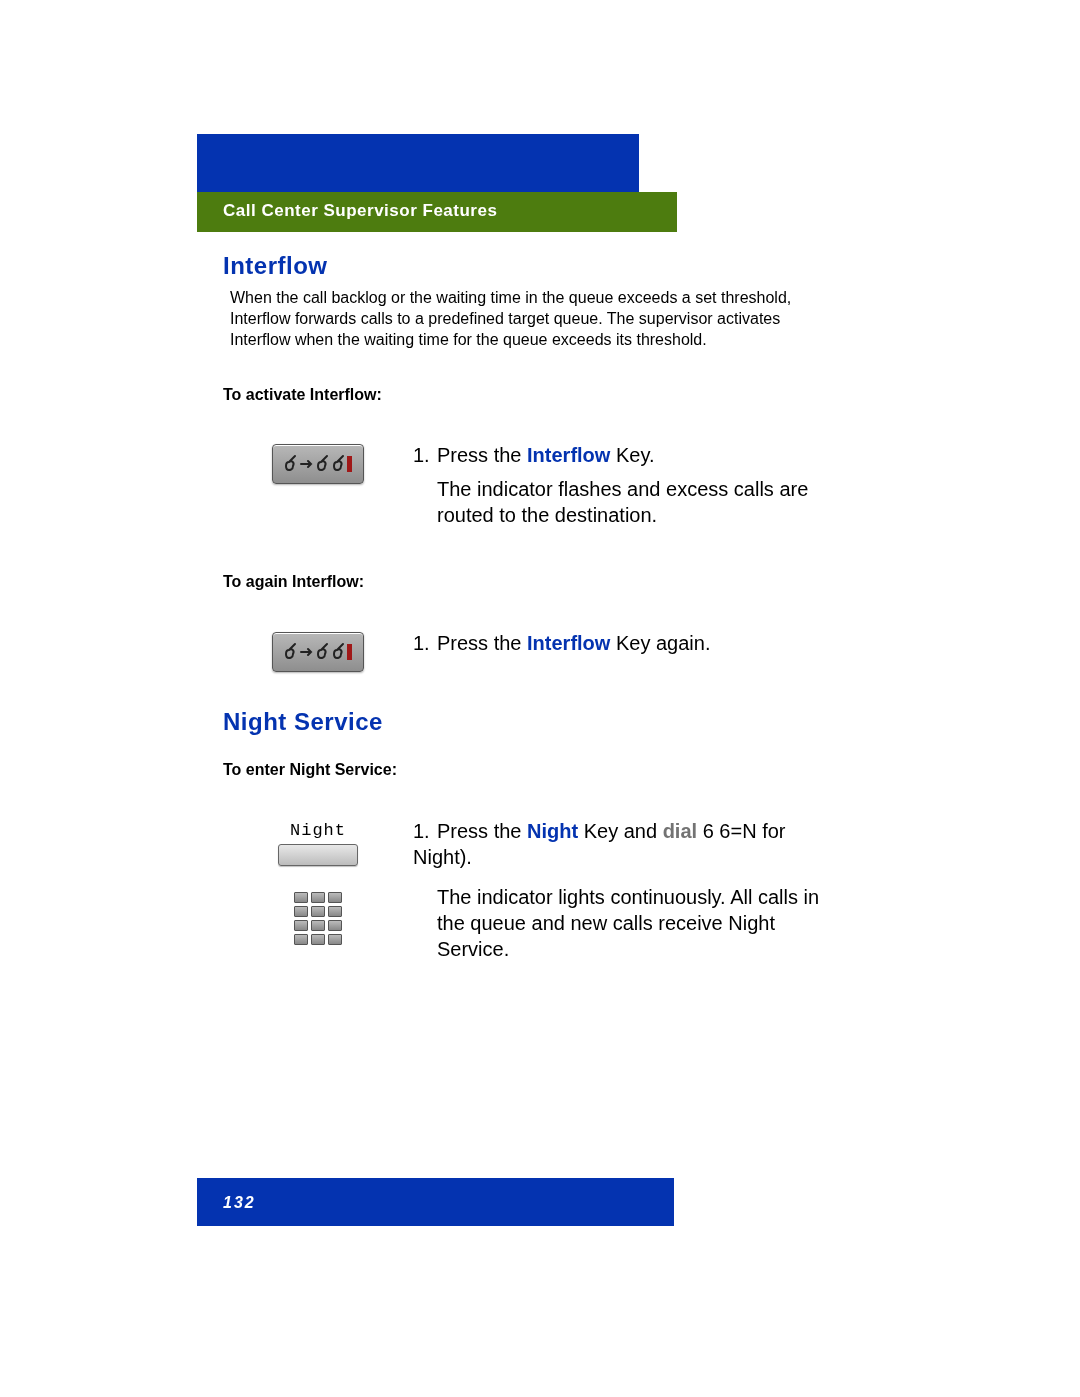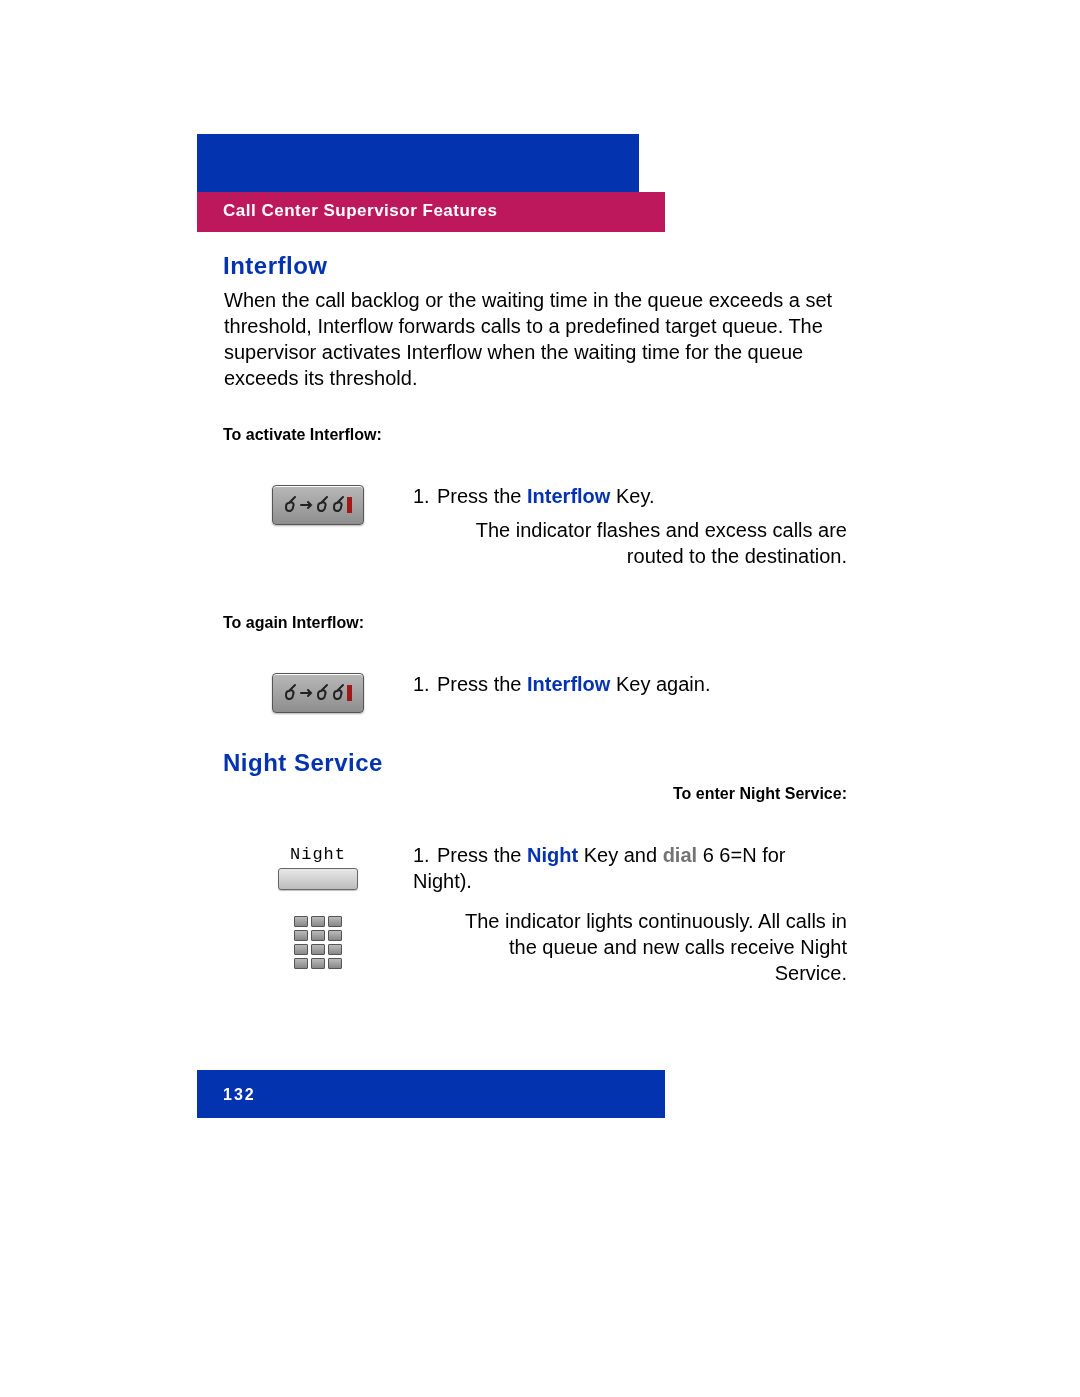--- a/index.html
+++ b/index.html
@@ -1,54 +1,54 @@
 <!DOCTYPE html>
 <html><head>
 <meta charset="utf-8">
 <style>
   html, body { margin:0; padding:0; background:#fff; }
   body { width:1080px; height:1397px; font-family:Arial, Helvetica, sans-serif; color:#000; font-size:20px; line-height:1.3; position:relative; }
 
   .page { position:absolute; left:197px; top:134px; width:650px; }
 
   .header-bar { background:#0433b0; height:58px; width:442px; }
-  .header-title-bar { background:#be185d; width:442px; padding:4px 0 10px 26px; }
+  .header-title-bar { background:#4d7c0f; width:442px; padding:4px 12px 10px 26px; }
   .header-title { color:#fff; font-weight:bold; font-size:17px; letter-spacing:0.5px; }
 
   .content { padding:18px 0 0 26px; width:624px; }
 
   .h2 { color:#0433b0; font-weight:bold; font-size:24px; letter-spacing:0.5px; margin:0 0 6px 0; }
-  .body-text { font-size:20px; margin:1px; }
+  .body-text { font-size:16px; margin:7px; }
   .sub-heading { font-weight:bold; font-size:16px; margin:34px 0 0 0; }
 
   .instr { display:flex; margin-top:37px; }
   .instr-left { width:190px; flex:0 0 190px; display:flex; flex-direction:column; align-items:center; padding-top:2px; }
   .instr-right { flex:1; font-size:20px; }
   .instr-right .num { display:inline-block; width:24px; }
   .link-blue { color:#0433b0; font-weight:bold; }
   .link-orange { color:#737373; font-weight:bold; }
-  .follow { margin-top:8px; padding-left:24px;text-align:right; }
+  .follow { margin-top:8px; padding-left:24px; }
 
   
   .key-btn { width:90px; height:38px; border:1px solid #555; border-radius:4px;
              background:linear-gradient(#b8b8b8,#8e8e8e); box-shadow:0 1px 0 #fff inset, 0 1px 2px rgba(0,0,0,.3);
              display:flex; align-items:center; justify-content:center; gap:5px; }
   .key-btn svg { width:74px; height:24px; }
 
   
   .night-wrap { display:flex; flex-direction:column; align-items:center; }
   .night-label { font-family:"Courier New", monospace; font-size:17px; letter-spacing:1px; margin-bottom:2px; }
   .night-key { width:78px; height:20px; border:1px solid #666; border-radius:3px;
                background:linear-gradient(#e8e8e8,#bcbcbc); box-shadow:0 1px 1px rgba(0,0,0,.25); }
 
   
   .keypad { margin-top:26px; display:grid; grid-template-columns:repeat(3,14px); grid-template-rows:repeat(4,11px); gap:3px; }
   .keypad .k { background:linear-gradient(#bbb,#888); border:1px solid #555; border-radius:1px; }
 
-  .footer { position:absolute; left:197px; top:1070px; background:#0433b0; width:442px; padding:10px 0 12px 26px; }
+  .footer { position:absolute; left:197px; top:1178px; background:#0433b0; width:442px; padding:10px 9px 12px 26px;font-style:italic; }
   .footer .pn { color:#fff; font-weight:bold; font-size:16px; letter-spacing:2px; }
 </style>
 </head>
 <body>
 
 <div class="page">
 
   <div class="header-bar"></div>
   <div class="header-title-bar">
     <span class="header-title">Call Center Supervisor Features</span>
@@ -94,21 +94,21 @@
         </div>
       </div>
       <div class="instr-right">
         <div>
           <span class="num">1.</span><span>Press the </span><span class="link-blue">Interflow</span><span> Key again.</span>
         </div>
       </div>
     </div>
 
     <p class="h2" style="margin-top:34px;">Night Service</p>
-    <p class="sub-heading" style="margin-top:6px;text-align:right;">To enter Night Service:</p>
+    <p class="sub-heading" style="margin-top:23px;">To enter Night Service:</p>
 
     <div class="instr">
       <div class="instr-left">
         <div class="night-wrap">
           <span class="night-label">Night</span>
           <div class="night-key"></div>
         </div>
         <div class="keypad">
           <div class="k"></div>
             <div class="k"></div>

